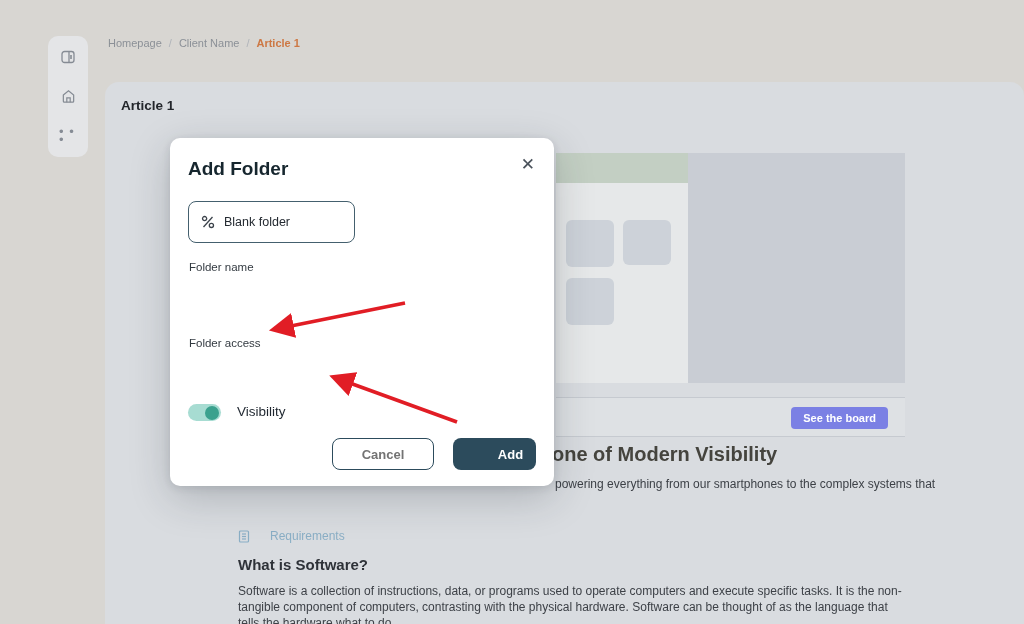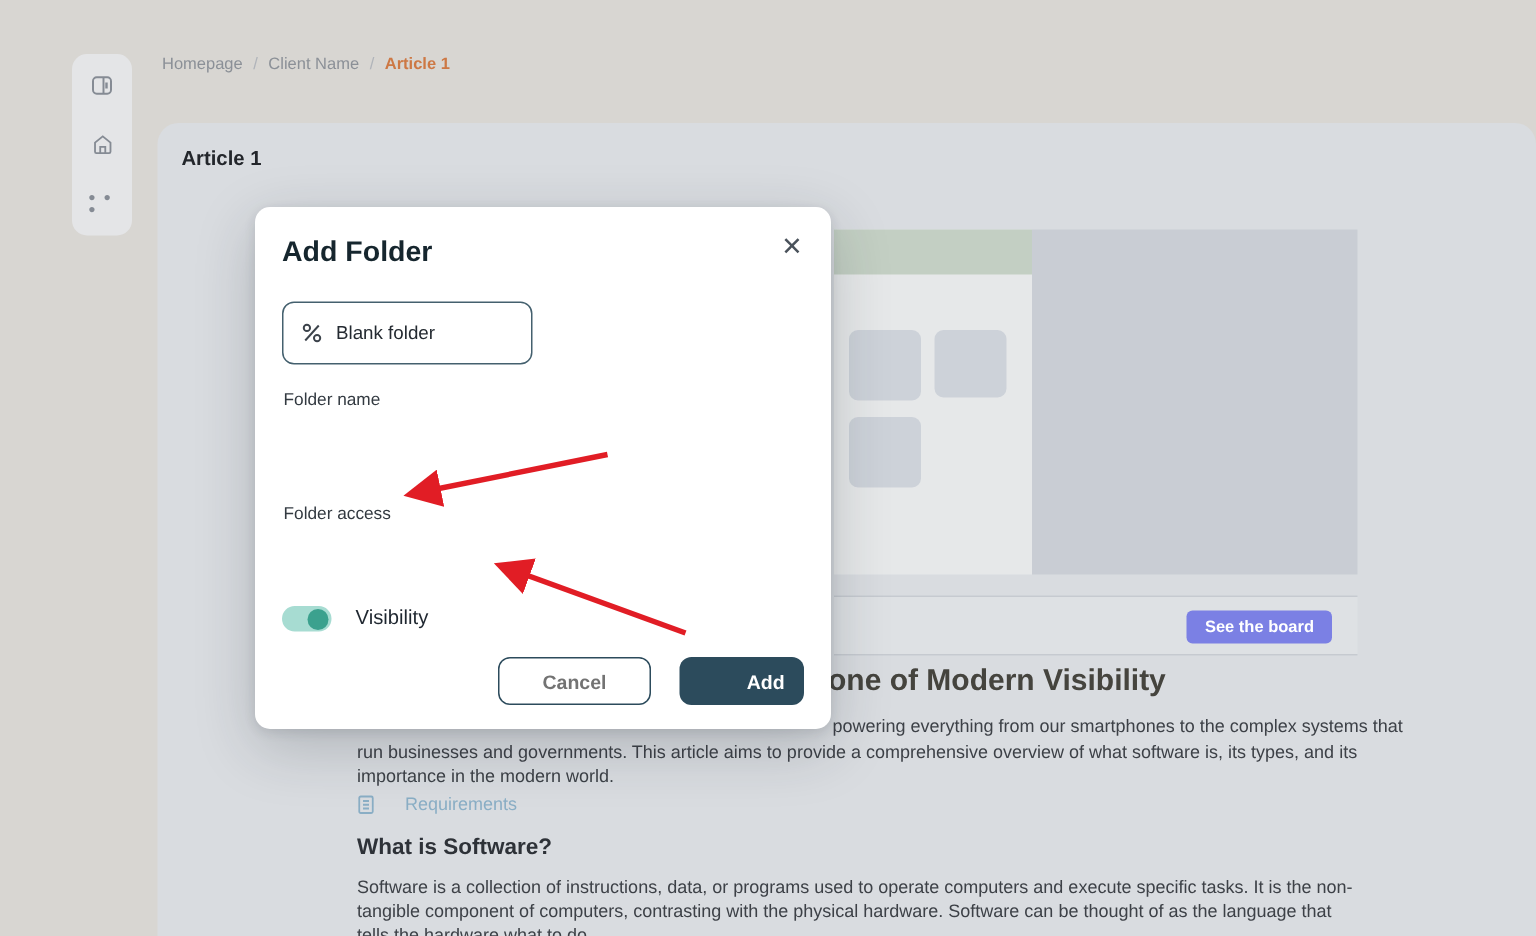--- a/index.html
+++ b/index.html
@@ -114,21 +114,20 @@
     <div class="embed-card" style="left:67px;top:67px;width:48px;height:45px;"></div>
     <div class="embed-card" style="left:10px;top:125px;width:48px;height:47px;"></div>
   </div>
   <div class="embed-right"></div>
   <div class="embed-footer">
     <button class="see-board">See the board</button>
   </div>
 
   <div class="heading-frag">one of Modern Visibility</div>
   <div class="intro-line1">powering everything from our smartphones to the complex systems that</div>
-  <div class="intro-rest">run businesses and governments. This article aims to provide a comprehensive overview of what software is, its types, and its importance in the modern world.</div>
 
   <div class="req-link">
     <span style="display:flex;">
       <svg width="12" height="13" viewBox="0 0 12 13" fill="none" stroke="#8aaec5" stroke-width="1.2">
         <rect x="1.5" y="1" width="9" height="11" rx="1"></rect>
         <line x1="4" y1="4" x2="8" y2="4"></line>
         <line x1="4" y1="6.5" x2="8" y2="6.5"></line>
         <line x1="4" y1="9" x2="8" y2="9"></line>
       </svg>
     </span>

